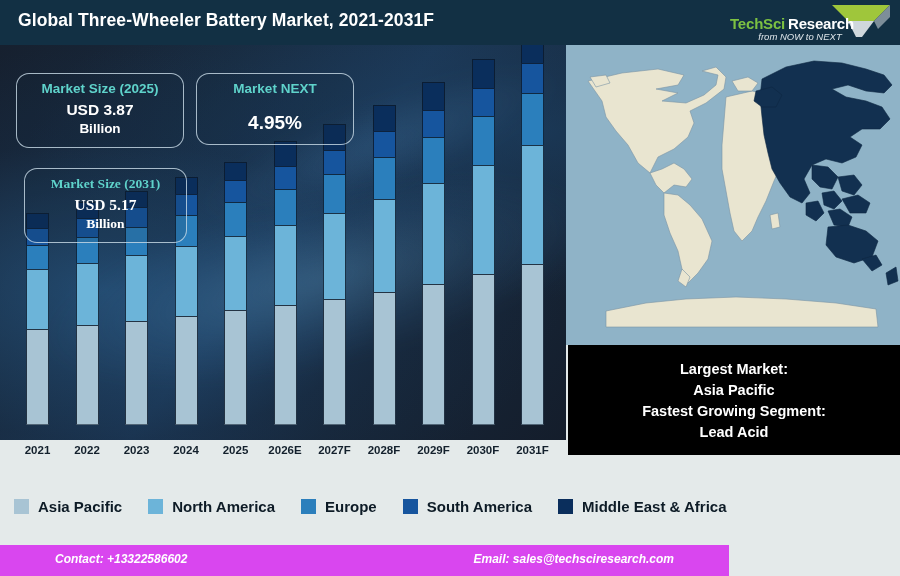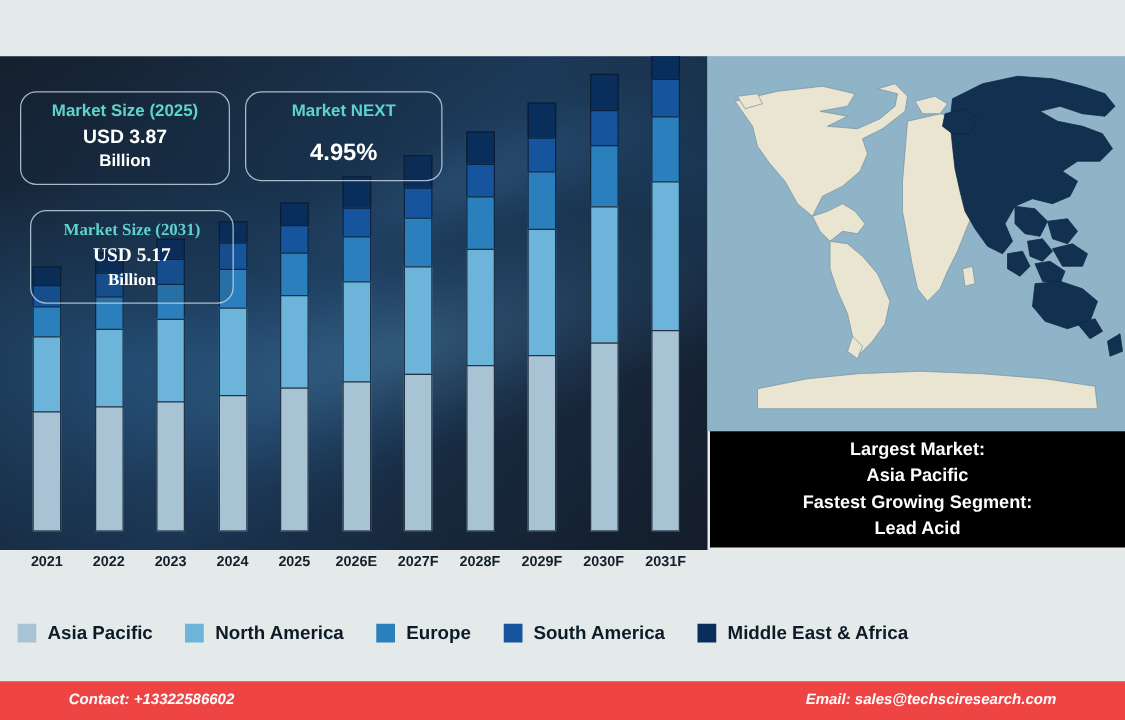--- a/index.html
+++ b/index.html
@@ -75,54 +75,67 @@
            font-size:11.5px; font-weight:bold; color:#13202c; }
 
   
   .map-box {
     position:absolute; left:566px; top:45px; width:334px; height:300px;
     background:#8fb3c7; overflow:hidden;
   }
   .map-box svg { position:absolute; left:0; top:0; width:334px; height:300px; }
 
   .callout {
-    position:absolute; left:568px; top:345px; width:332px; height:93px;
+    position:absolute; left:568px; top:345px; width:332px; height:110px;
     background:#000000; color:#ffffff;
     display:flex; flex-direction:column; align-items:center; justify-content:center;
     gap:1px;
   }
   .callout div { font-size:14.5px; font-weight:bold; line-height:20px; }
 
   
   .legend {
     position:absolute; left:0; top:468px; width:900px; height:77px;
     background:#e4eaea;
     display:flex; align-items:center; padding-left:14px;
   }
   .legend-item { display:flex; align-items:center; margin-right:26px; }
   .legend-swatch { width:15px; height:15px; margin-right:9px; flex:none; }
   .legend-label { font-size:15px; font-weight:bold; color:#0d1b26; white-space:nowrap; }
 
   
   .footer {
-    position:absolute; left:0; top:545px; width:900px; height:31px;
-    background:#ef4444;
+    position:absolute; left:0; top:545px; width:729px; height:31px;
+    background:#d946ef;
   }
   .footer-left, .footer-right {
     position:absolute; top:7px; font-size:12px; font-style:italic;
     font-weight:bold; color:#ffffff;
   }
   .footer-left { left:55px; }
   .footer-right { right:55px; }
 </style>
 </head>
 <body>
 
 <div id="root">
 
+  <div class="header">
+    <div class="header-title">Global Three-Wheeler Battery Market, 2021-2031F</div>
+    <div class="logo">
+      <svg viewBox="0 0 172 40" width="172" height="40">
+        <polygon points="110,2 168,2 152,18 126,18" fill="#9fc63b"></polygon>
+        <polygon points="126,18 152,18 140,34 134,34" fill="#cfd7dc"></polygon>
+        <polygon points="152,18 168,2 168,14 156,26" fill="#7d8e99"></polygon>
+        <text x="8" y="26" font-family="'Liberation Sans',sans-serif" font-size="15" font-weight="bold" fill="#7cc142" letter-spacing="-0.2">TechSci</text>
+        <text x="66" y="26" font-family="'Liberation Sans',sans-serif" font-size="15" font-weight="bold" fill="#ffffff" letter-spacing="-0.2">Research</text>
+        <text x="78" y="37" font-family="'Liberation Sans',sans-serif" font-size="9.5" font-style="italic" fill="#dfe6ea" text-anchor="middle">from NOW to NEXT</text>
+      </svg>
+    </div>
+  </div>
 
   <div class="chart-panel">
     <div class="swoosh"></div>
     <div class="swoosh2"></div>
     <div class="plot" id="plot">
         <div class="bar-col" style="left: 26px;">
           <div class="seg" title="Middle East &amp; Africa 2021: 0.22" style="height: 14.9px; background: rgb(10, 46, 92);"></div>
           <div class="seg" title="South America 2021: 0.26" style="height: 17.6px; background: rgb(22, 85, 158);"></div>
           <div class="seg" title="Europe 2021: 0.35" style="height: 23.8px; background: rgb(43, 127, 188);"></div>
           <div class="seg" title="North America 2021: 0.88" style="height: 59.7px; background: rgb(108, 180, 217);"></div>

